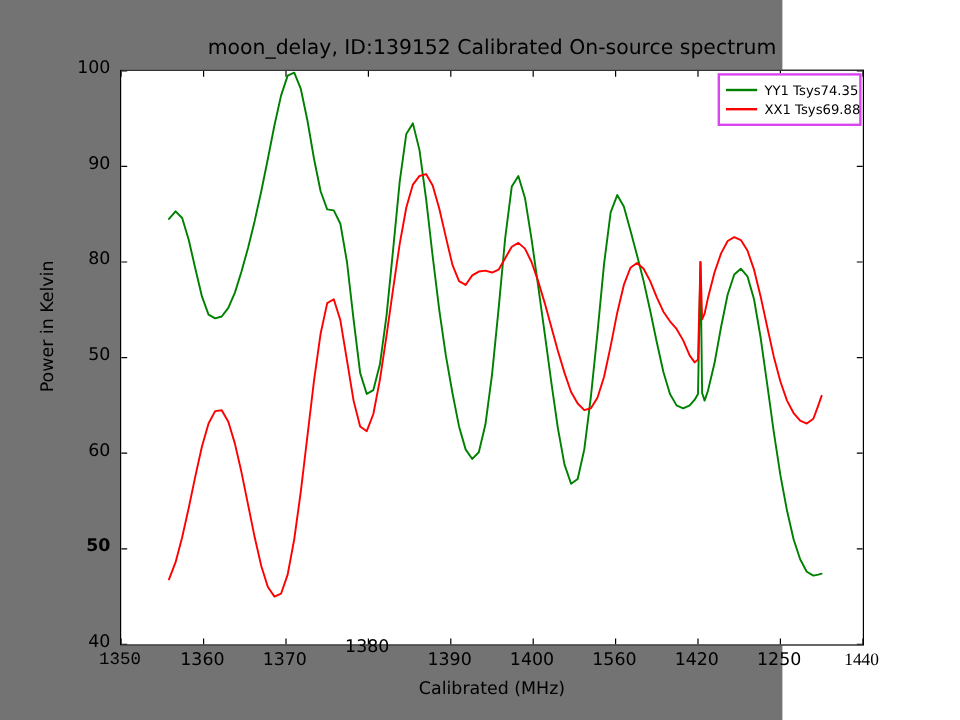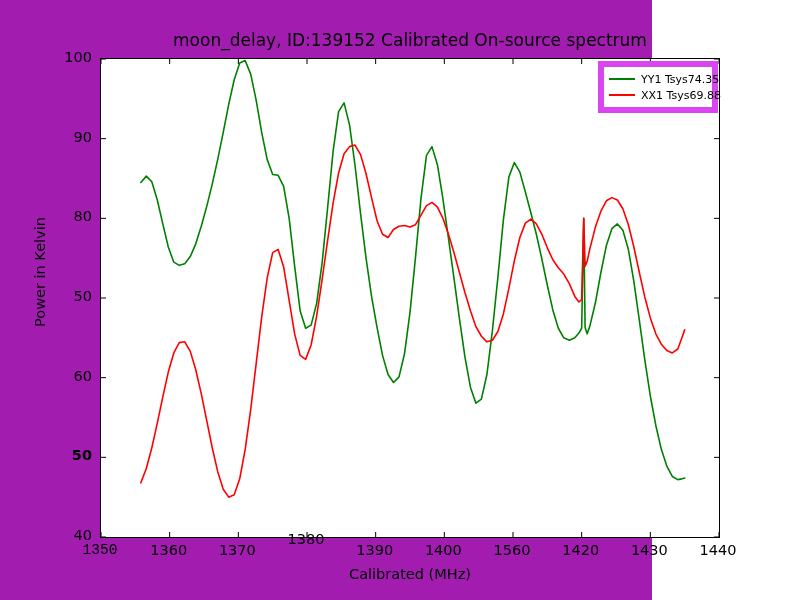--- a/index.html
+++ b/index.html
@@ -10,21 +10,21 @@
   body {
     width: 800px;
     height: 600px;
     font-family: "DejaVu Sans", sans-serif;
     overflow: hidden;
   }
   #figure {
     position: relative;
     width: 652px;
     height: 600px;
-    background: #a21caf;
+    background: #737373;
   }
   #plot-title {
     position: absolute;
     left: 0;
     top: 30px;
     width: 800px;
     text-align: center;
     font-size: 17px;
     color: #000000;
     letter-spacing: 0px;
@@ -88,21 +88,21 @@
     font-size: 14.5px;
     color: #000000;
     transform: rotate(-90deg);
     transform-origin: center center;
   }
   #legend {
     position: absolute;
     left: 598px;
     top: 61px;
     width: 120px;
-    border: 6px solid #d946ef;
+    border: 2px solid #d946ef;
     background: #ffffff;
     padding: 4px 5px 4px 5px;
     box-sizing: border-box;
   }
   .legend-row {
     display: flex;
     align-items: center;
     height: 16px;
   }
   .legend-swatch {
@@ -180,22 +180,22 @@
     </div>
   <div class="ylabels" id="xtick-labels">
       <div class="xlab" style="left: 70px; top: 543px; font-family: Liberation Mono, monospace;">1350</div>
       <div class="xlab" style="left: 138.667px; top: 543px;">1360</div>
       <div class="xlab" style="left: 207.333px; top: 543px;">1370</div>
       <div class="xlab" style="left: 276px; top: 532px;">1380</div>
       <div class="xlab" style="left: 344.667px; top: 543px;">1390</div>
       <div class="xlab" style="left: 413.333px; top: 543px;">1400</div>
       <div class="xlab" style="left: 482px; top: 543px;">1560</div>
       <div class="xlab" style="left: 550.667px; top: 543px;">1420</div>
-      <div class="xlab" style="left: 619.333px; top: 543px;">1430</div>
-      <div class="xlab" style="left: 688px; top: 543px;">1440</div>
+      <div class="xlab" style="left: 619.333px; top: 543px;">1250</div>
+      <div class="xlab" style="left: 688px; top: 543px; font-family: Liberation Serif, serif;">1440</div>
     </div>
 
   <div id="xaxis-label">Calibrated (MHz)</div>
   <div id="yaxis-label">Power in Kelvin</div>
 
   <div id="legend">
     <div class="legend-row">
       <span class="legend-swatch" style="background: rgb(0, 128, 0);"></span>
       <span class="legend-text">YY1 Tsys74.35</span>
     </div>

